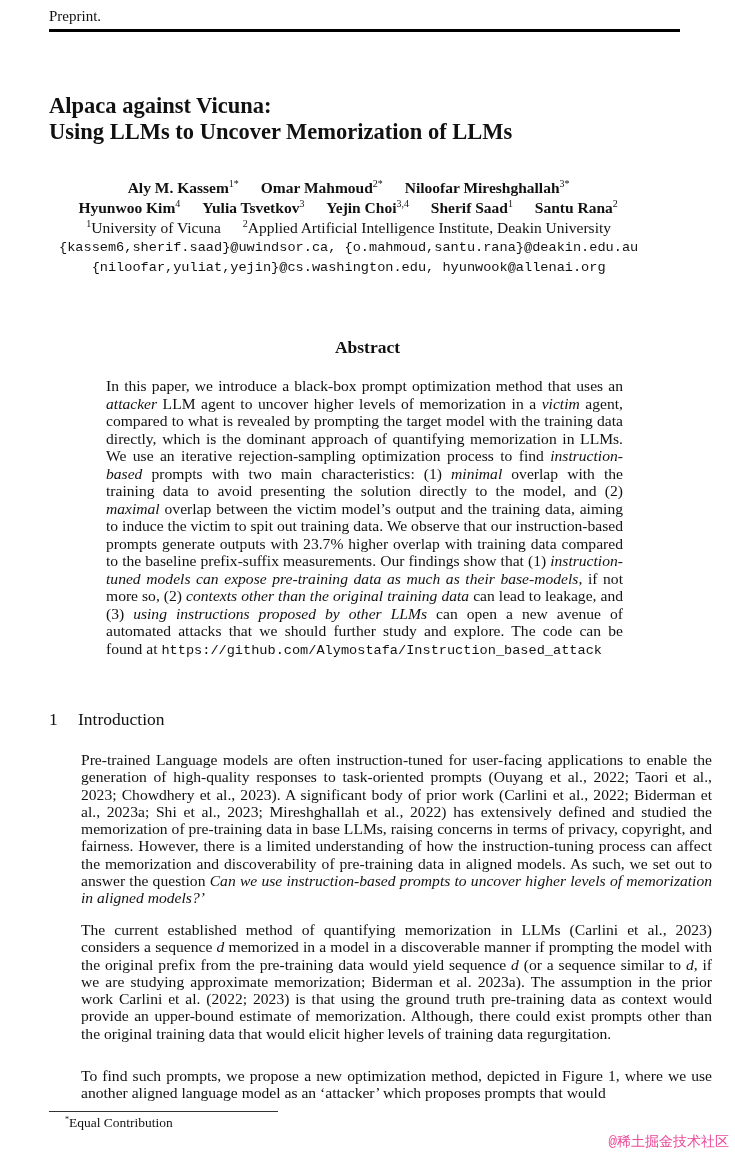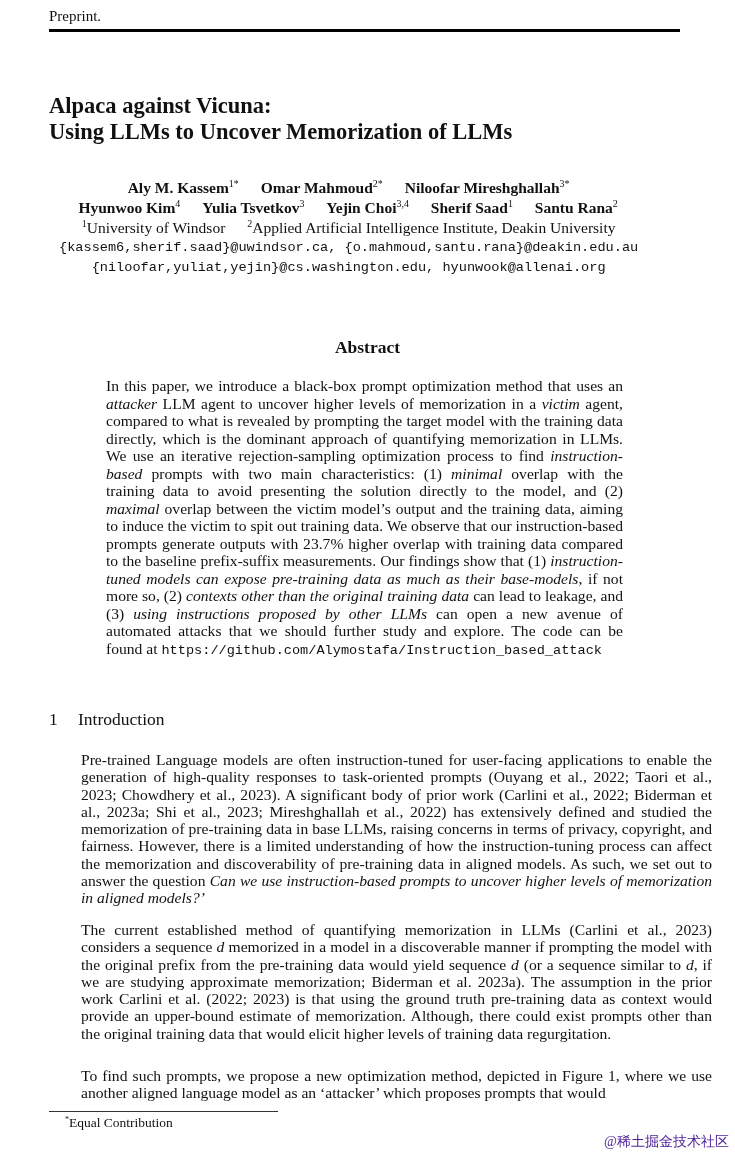--- a/index.html
+++ b/index.html
@@ -18,21 +18,21 @@
   .abstract { left: 106px; top: 377px; width: 517px; font-size: 15.6px; line-height: 17.5px; text-align: justify; }
   .section { left: 49px; top: 709px; font-size: 17.5px; font-weight: normal; }
   .section .num { display: inline-block; width: 29px; }
   .para { left: 49px; width: 631px; font-size: 15.6px; line-height: 17.3px; text-align: justify; margin-left: 32px; }
   .p1 { top: 751px; }
   .p2 { top: 921px; }
   .p3 { top: 1067px; }
   .fn-rule { left: 49px; top: 1111px; width: 229px; height: 1px; background: #333; }
   .footnote { left: 65px; top: 1115px; font-size: 13.5px; }
   .footnote sup { font-size: 8px; vertical-align: 5px; }
-  .watermark { right: 6px; top: 1133px; font-family: Liberation Serif, serif; font-size: 14px; color: #4c1d95; }
+  .watermark { right: 6px; top: 1133px; font-family: Liberation Mono, monospace; font-size: 14px; color: #ec4899; }
   i { font-style: italic; }
 </style>
 </head>
 <body>
 
 <div class="abs header-label">Preprint.</div>
 <div class="abs header-rule"></div>
 
 <div class="abs title">
   <div>Alpaca against Vicuna:</div>
@@ -46,21 +46,21 @@
     <b>Niloofar Mireshghallah</b><sup>3*</sup>
   </div>
   <div class="row" style="margin-left:-1px">
     <b>Hyunwoo Kim</b><sup>4</sup><span class="gap"></span>
     <b>Yulia Tsvetkov</b><sup>3</sup><span class="gap"></span>
     <b>Yejin Choi</b><sup>3,4</sup><span class="gap"></span>
     <b>Sherif Saad</b><sup>1</sup><span class="gap"></span>
     <b>Santu Rana</b><sup>2</sup>
   </div>
   <div class="row">
-    <sup>1</sup><span>University of Windsor</span><span class="gap"></span>
+    <sup>1</sup><span>University of Vicuna</span><span class="gap"></span>
     <sup>2</sup><span>Applied Artificial Intelligence Institute, Deakin University</span>
   </div>
   <div class="row mono">
     <span>{kassem6,sherif.saad}@uwindsor.ca,</span> <span>{o.mahmoud,santu.rana}@deakin.edu.au</span>
   </div>
   <div class="row mono">
     <span>{niloofar,yuliat,yejin}@cs.washington.edu,</span> <span>hyunwook@allenai.org</span>
   </div>
 </div>
 

